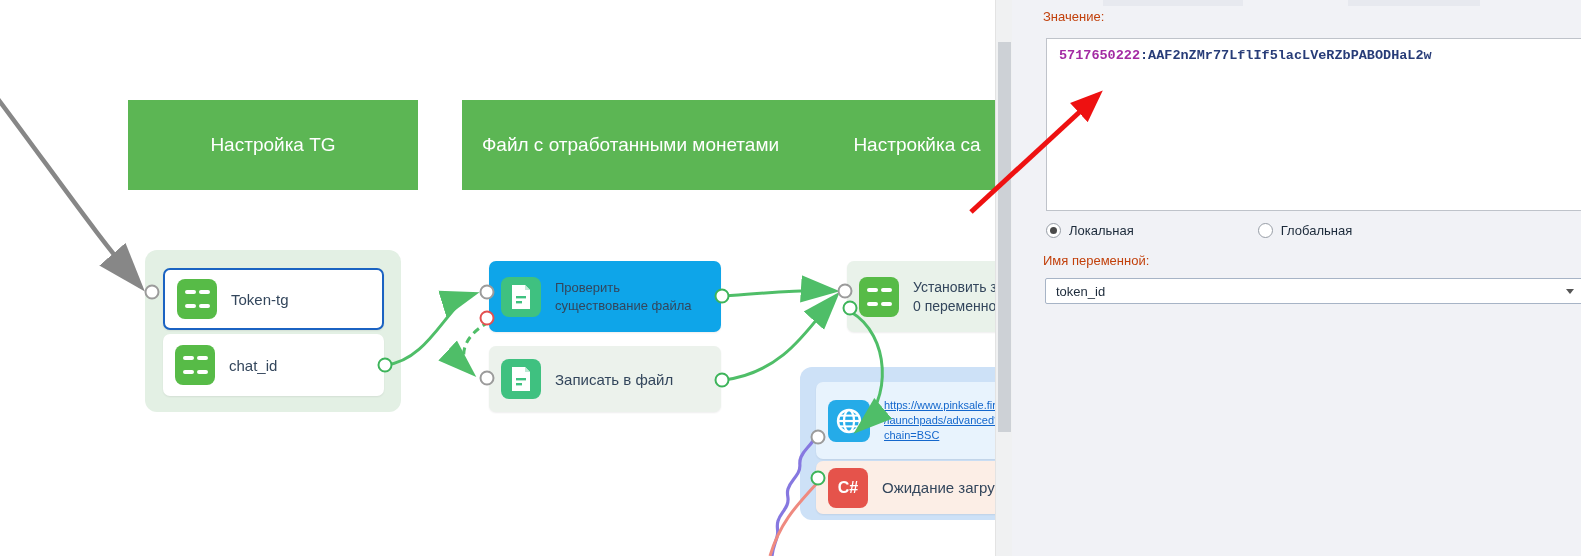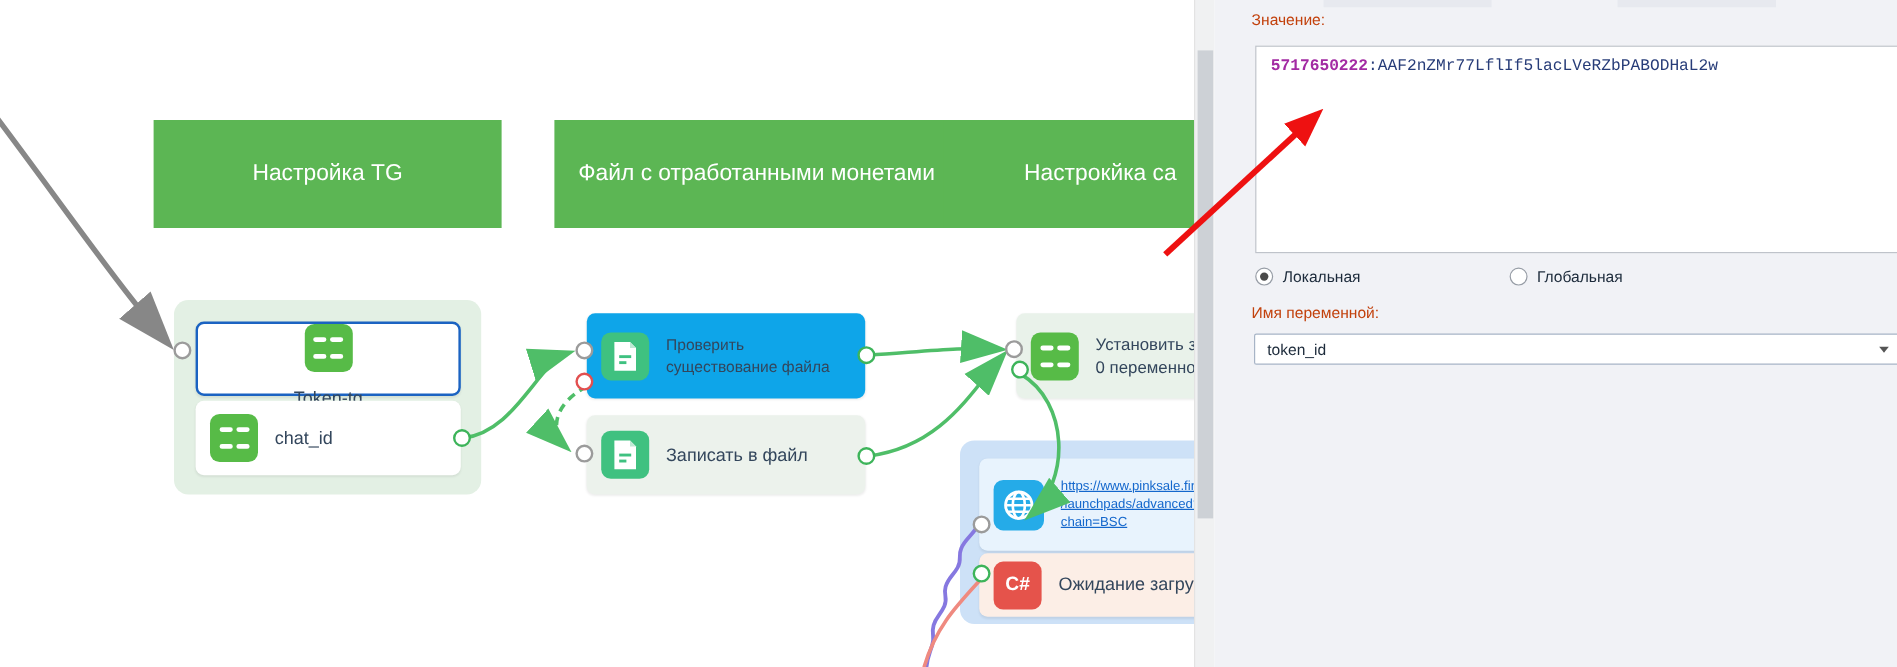--- a/index.html
+++ b/index.html
@@ -15,21 +15,21 @@
   .hdr-1 { left:128px; top:100px; width:290px;text-align:right; }
   .hdr-2 { left:462px; top:100px; width:337px; padding:0 18px;text-align:center; }
   .hdr-3 { left:786px; top:100px; width:230px;padding-left:32px; }
 
   .group { position:absolute; border-radius:12px; }
   .group-green { left:145px; top:250px; width:256px; height:162px; background:#e3f0e4; }
   .group-blue  { left:800px; top:367px; width:220px; height:153px; background:#cde1f7; }
 
   .node { position:absolute; display:flex; align-items:center; gap:14px; padding:0 12px;
     border-radius:7px; box-shadow:0 1px 2px rgba(0,0,0,.07); color:#33465c; }
-  .node-token { left:163px; top:268px; width:221px; height:62px; background:#fff; border:2px solid #1b63c2; font-size:15px;flex-direction:column; }
+  .node-token { left:163px; top:268px; width:221px; height:62px; background:#fff; border:2px solid #1b63c2; font-size:15px; }
   .node-chat  { left:163px; top:334px; width:221px; height:62px; background:#fff; font-size:15px; }
   .node-check { left:489px; top:261px; width:232px; height:71px; background:#0ea5e9; font-size:13px; line-height:1.35; }
   .node-write { left:489px; top:346px; width:232px; height:66px; background:#ecf2ec; font-size:15px; }
   .node-set   { left:847px; top:261px; width:190px; height:71px; background:#e9f2ea; font-size:14px; line-height:1.35; }
   .node-web   { left:816px; top:382px; width:204px; height:77px; background:#e8f3fd; }
   .node-cs    { left:816px; top:461px; width:204px; height:53px; background:#fceee6; font-size:15px; }
 
   .ico { flex:0 0 auto; display:flex; align-items:center; justify-content:center; border-radius:8px; }
   .ico-grid { width:40px; height:40px; background:#57bb47; display:grid;
     grid-template-columns:11px 11px; grid-template-rows:11px 11px; gap:3px; place-content:center; }
@@ -48,21 +48,21 @@
   .vscroll .thumb { position:absolute; left:2px; width:13px; top:42px; height:390px; background:#cdd1d6; }
 
   
   .panel { position:absolute; left:1012px; top:0; width:569px; height:556px; background:#f1f2f6; }
   .tabghost { position:absolute; top:0; height:6px; background:#e7e9ef; }
   .fieldlabel { position:absolute; left:31px; font-size:13px; color:#c2410c; }
   .value-box { position:absolute; left:34px; top:38px; width:540px; height:173px; background:#fff;
     border:1px solid #bfc3ca; padding:9px 12px; font-family:"Liberation Mono", monospace;
     font-size:13.5px; white-space:pre; overflow:hidden; }
   .tok-id { color:#a32ba3; font-weight:bold; }
-  .tok-key { color:#273c78; font-weight:normal; }
+  .tok-key { color:#273c78; font-weight:bold; }
 
   .radio-row { position:absolute; left:34px; top:223px; display:flex; align-items:flex-end; gap:8px; font-size:13px; color:#1c2a3a; }
   .radio-row .gap { width:108px; }
   .radio { width:15px; height:15px; border-radius:50%; border:1px solid #979da6; background:#fff;
     display:flex; align-items:center; justify-content:center; }
   .radio .dot { width:7px; height:7px; border-radius:50%; background:#4a4a4a; }
 
   .combo { position:absolute; left:33px; top:278px; width:540px; height:26px; background:#fff;
     border:1px solid #a7b4c6; border-radius:2px; display:flex; align-items:center;
     font-size:13px; color:#1c2a3a; padding:0 10px; }

